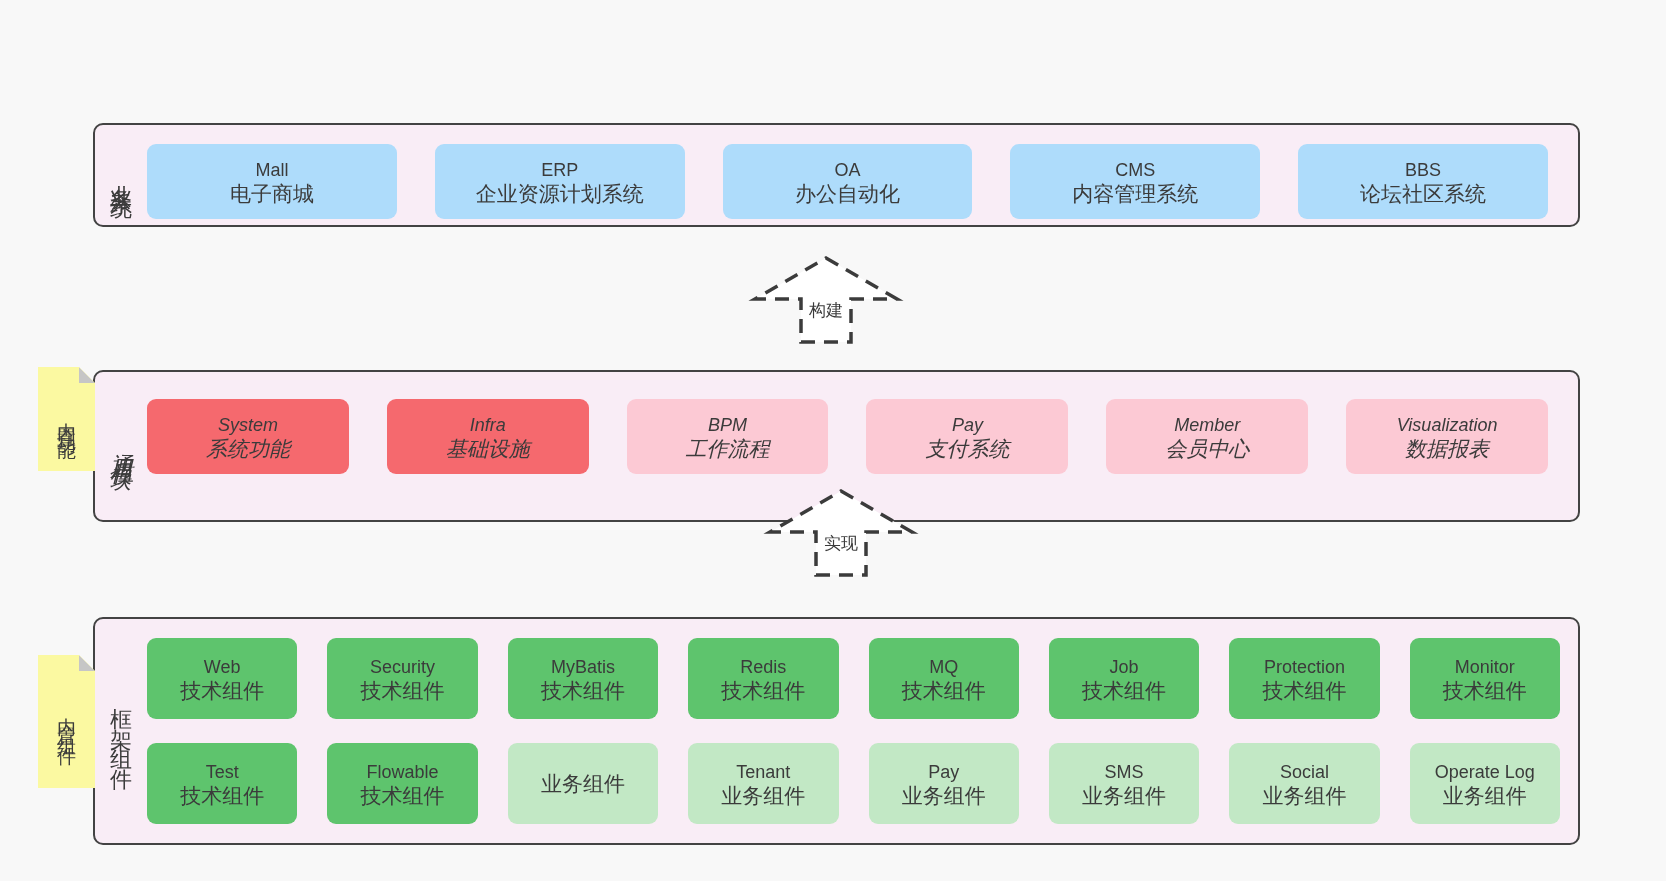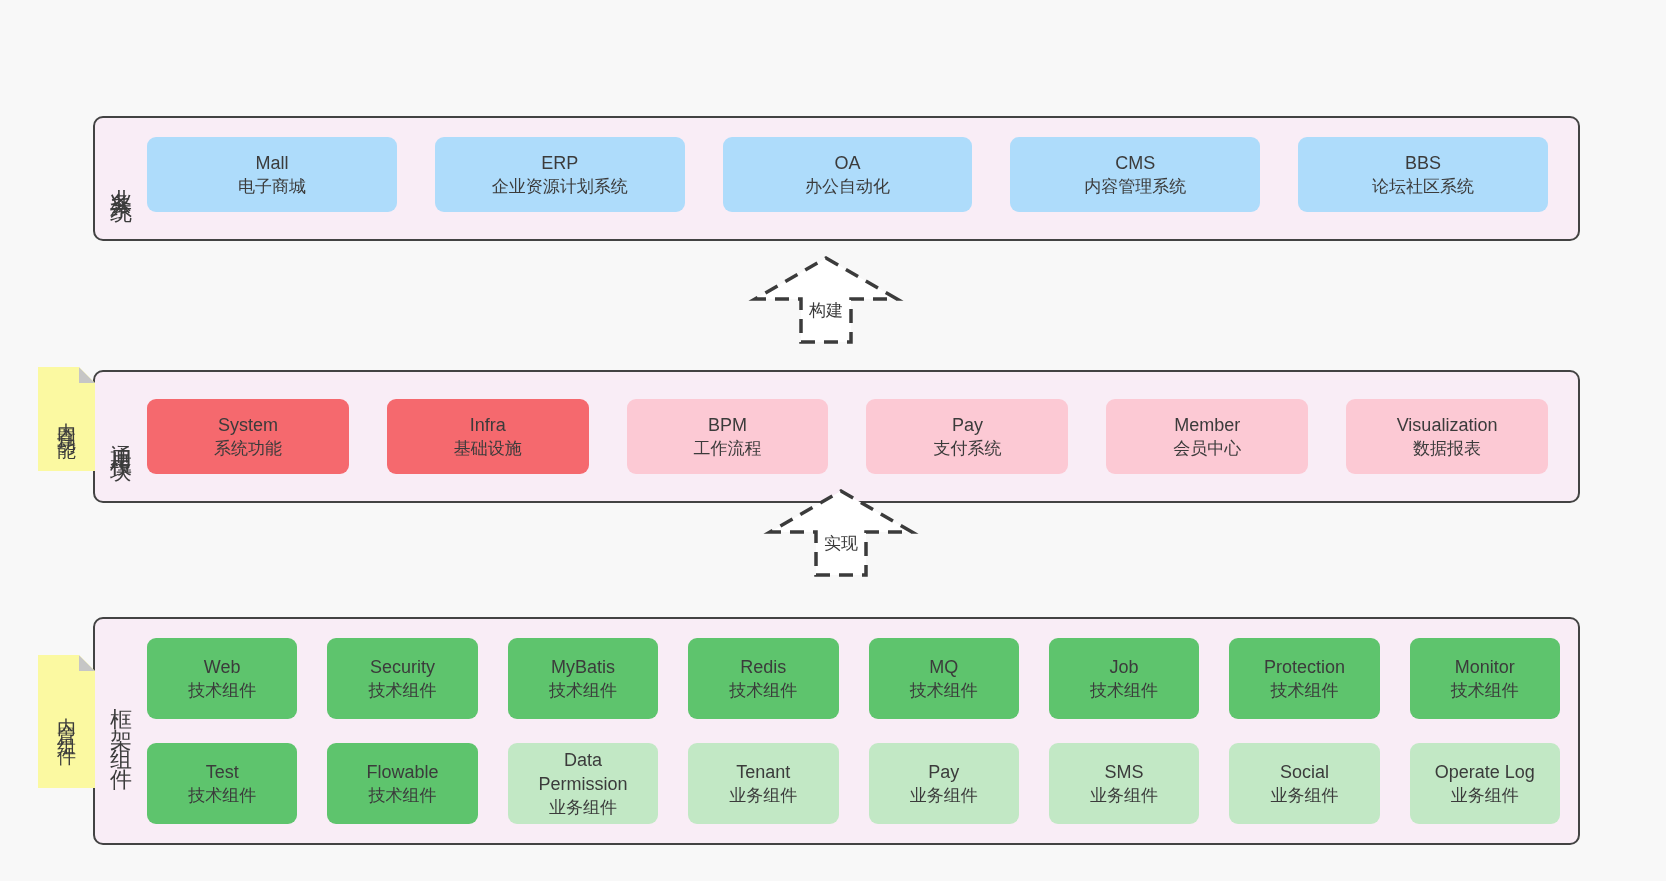--- a/index.html
+++ b/index.html
@@ -13,22 +13,22 @@
 
   
   .band {
     position: absolute;
     left: 93px;
     width: 1487px;
     background: #f9edf6;
     border: 2.5px solid #434343;
     border-radius: 10px;
   }
-  .band-business  { top: 116px; height: 125px; }
-  .band-modules   { top: 370px; height: 133px; }
+  .band-business  { top: 123px; height: 104px; }
+  .band-modules   { top: 370px; height: 152px; font-style: italic; }
   .band-framework { top: 617px; height: 228px; }
 
   .vlabel {
     position: absolute;
     left: 11px;
     top: 50%;
     transform: translateY(-50%);
     writing-mode: vertical-lr;
     font-size: 22px;
     color: #3b3b3b;
@@ -47,21 +47,21 @@
     flex: 1;
     display: flex;
     flex-direction: column;
     align-items: center;
     justify-content: center;
     text-align: center;
     border-radius: 9px;
   }
   .band-business .box, .band-modules .box { height: 75px; }
   .box .en { font-size: 18px; line-height: 24px; }
-  .box .zh { font-size: 17px; line-height: 24px; }
+  .box .zh { font-size: 21px; line-height: 24px; }
 
   .blue       { background: #aedcfb; }
   .red        { background: #f5696e; }
   .pink       { background: #fcc9d4; }
   .green      { background: #5ec46d; }
   .lightgreen { background: #c2e8c5; }
 
   
   .grid {
     position: absolute;
@@ -220,21 +220,20 @@
       <div class="gridrow">
         <div class="box green">
           <div class="en">Test</div>
           <div class="zh">技术组件</div>
         </div>
         <div class="box green">
           <div class="en">Flowable</div>
           <div class="zh">技术组件</div>
         </div>
         <div class="box lightgreen">
-          <div class="en">Data Permission</div>
           <div class="zh">业务组件</div>
         </div>
         <div class="box lightgreen">
           <div class="en">Tenant</div>
           <div class="zh">业务组件</div>
         </div>
         <div class="box lightgreen">
           <div class="en">Pay</div>
           <div class="zh">业务组件</div>
         </div>

